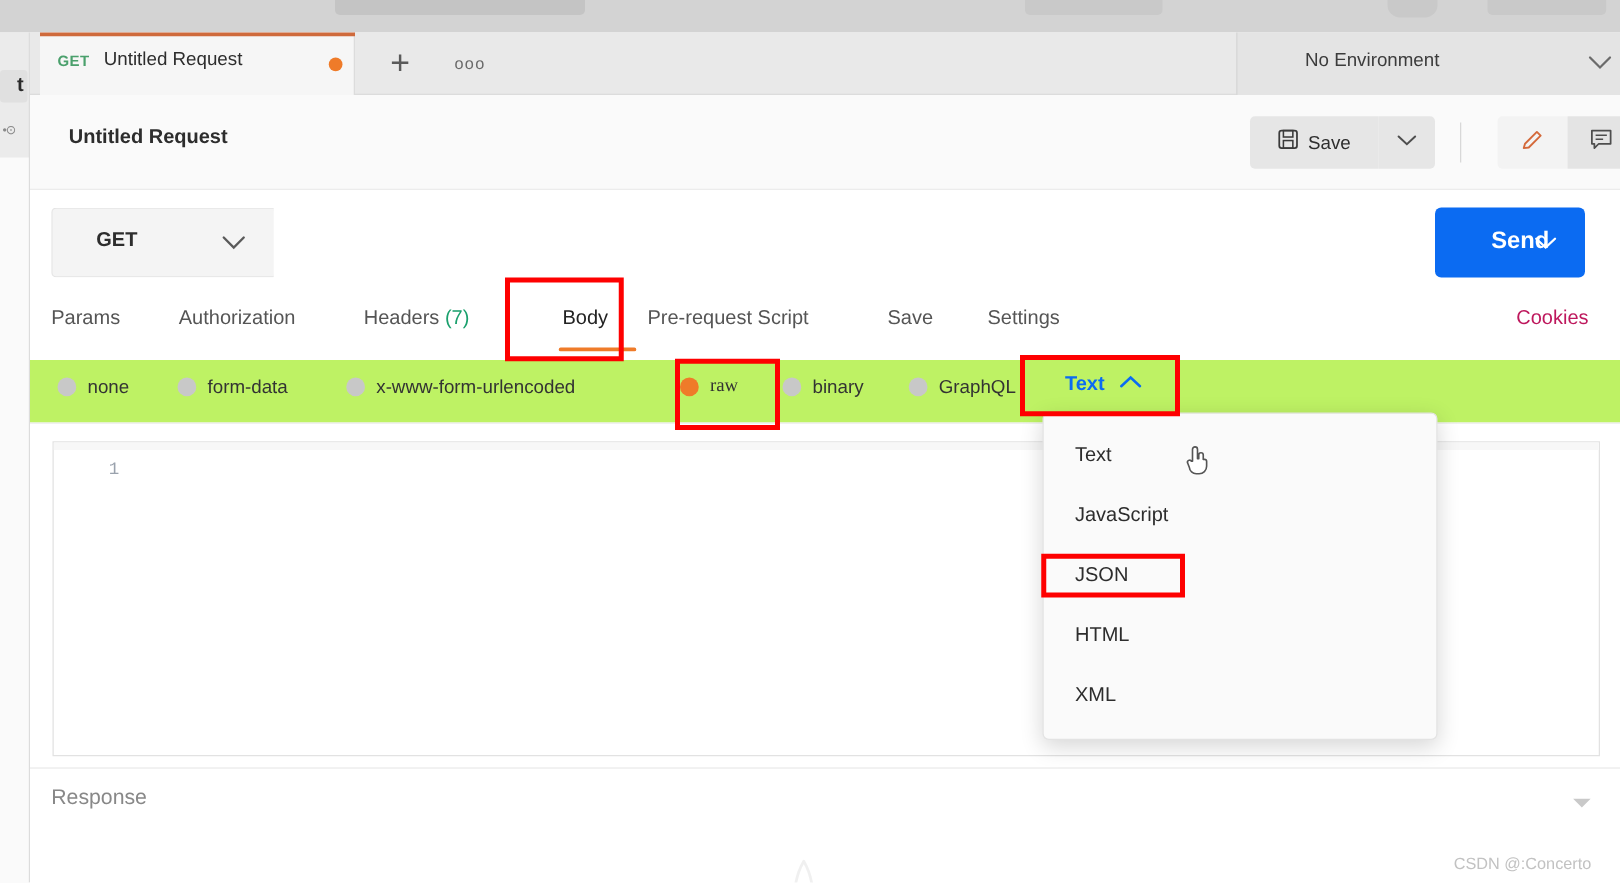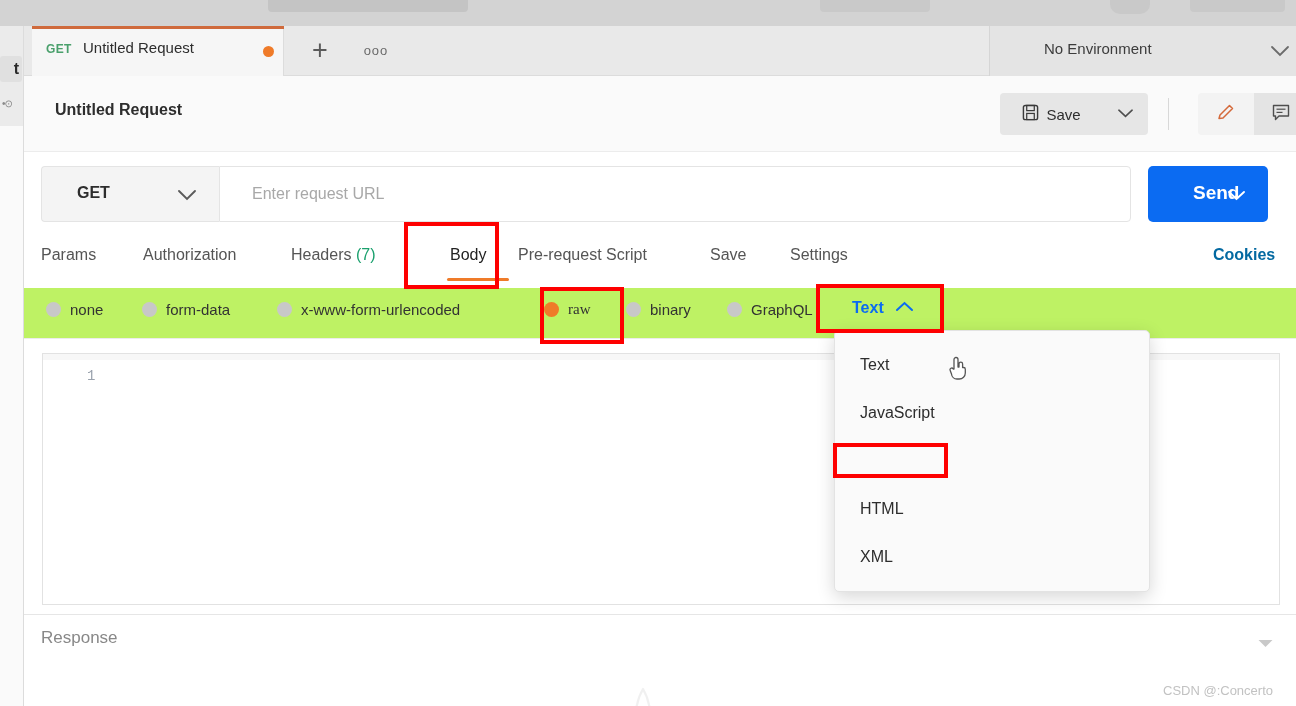--- a/index.html
+++ b/index.html
@@ -134,21 +134,21 @@
   .send-chev { position:absolute; right:22px; top:22px; }
 
   
   .tabs-row { position:absolute; left:24px; top:228px; width:1272px; height:60px; background:#fff; }
   .rtab { position:absolute; top:18px; font-size:16px; color:#555; white-space:nowrap; }
   .rtab.active { color:#222; font-weight:400; }
   .rtab-underline { position:absolute; top:50px; height:3px; background:#ef7b29; border-radius:2px; }
   .hdr-count { color:#1aa06d; }
   .cookies-link {
     position:absolute; left:1189px; top:18px;
-    font-size:16px; font-weight:700; color:#0369a1;
+    font-size:16px; font-weight:400; color:#be185d;
   }
   .tabs-divider { position:absolute; left:24px; top:288px; width:1272px; height:1px; background:#ececec; }
 
   
   .bodytype-row { position:absolute; left:24px; top:288px; width:1272px; height:50px; background:#bef264; }
   .radio-item { position:absolute; top:13px; display:flex; align-items:center; gap:9px; }
   .radio-dot { width:15px; height:15px; border-radius:50%; background:#c8c8c8; flex:none; }
   .radio-dot.sel { background:#ef7b29; }
   .radio-label { font-size:15px; color:#333; white-space:nowrap; }
   .type-trigger {
@@ -287,23 +287,20 @@
   <div class="url-row">
     <div class="method-sel">
       <div class="method-text">GET</div>
       <span class="method-chev">
         <svg width="20" height="13" viewBox="0 0 20 13">
             <path d="M2 2 L10 10 L18 2" stroke="#5a5a5a" stroke-width="1.9" fill="none" stroke-linecap="round"></path>
           </svg>
       </span>
     </div>
 
-    <div class="url-input">
-      <div class="url-placeholder">Enter request URL</div>
-    </div>
 
     <div class="send-btn">
       <div class="send-label">Send</div>
       <span class="send-chev">
         <svg width="19" height="12" viewBox="0 0 19 12">
             <path d="M2 2 L9.5 9 L17 2" stroke="#ffffff" stroke-width="1.9" fill="none" stroke-linecap="round"></path>
           </svg>
       </span>
     </div>
   </div>
@@ -386,20 +383,21 @@
   <div class="menu">
     <div class="menu-item" style="top:10px;">
       <span>Text</span>
       <span class="cursor-hand">
         <svg width="21" height="26" viewBox="0 0 21 26">
           <path d="M7 14 V4.5 a2 2 0 0 1 4 0 V12 h1 V9 a1.8 1.8 0 0 1 3.6 0 V12.5 h1 a1.7 1.7 0 0 1 1.7 1.7 V18 a6 6 0 0 1-6 6 H10 a5.5 5.5 0 0 1-5.5-5 L3.2 15.6 a1.7 1.7 0 0 1 3-1.6 Z" fill="#ffffff" stroke="#555" stroke-width="1.3" stroke-linejoin="round"></path>
         </svg>
       </span>
     </div>
     <div class="menu-item" style="top:58px;">JavaScript</div>
+    <div class="menu-item" style="top:106px;">JSON</div>
     <div class="menu-item" style="top:154px;">HTML</div>
     <div class="menu-item" style="top:202px;">XML</div>
   </div>
 
   <div class="annot annot-body"></div>
   <div class="annot annot-raw"></div>
   <div class="annot annot-text"></div>
   <div class="annot annot-json"></div>
 
 </div>

